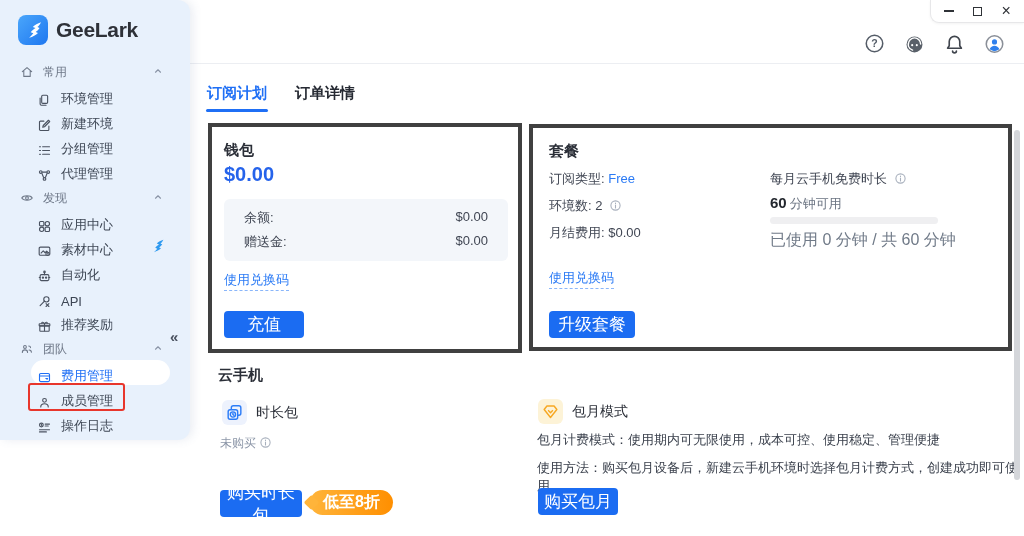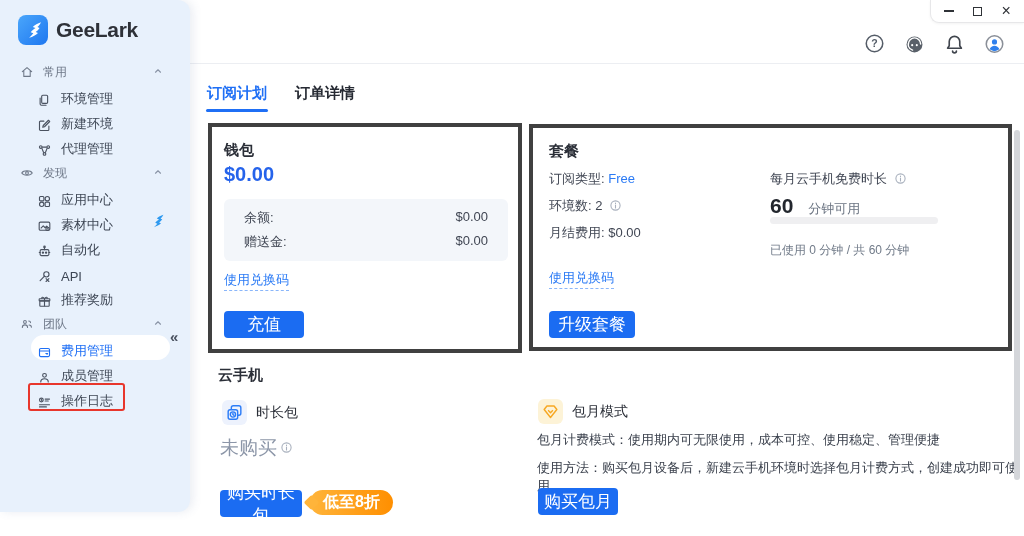--- a/index.html
+++ b/index.html
@@ -1,21 +1,21 @@
 <!DOCTYPE html>
 <html><head>
 <meta charset="utf-8">
 <style>
   * { margin:0; padding:0; box-sizing:border-box; }
   html,body { width:1024px; height:536px; }
   body { font-family:"Liberation Sans","DejaVu Sans",sans-serif; background:#fff; overflow:hidden; }
   .screen { position:relative; width:1024px; height:536px; background:#fff; }
 
   
-  .sidebar { position:absolute; left:0; top:0; width:190px; height:512px;
+  .sidebar { position:absolute; left:0; top:0; width:190px; height:440px;
     background:#e8f1fc; border-radius:0 12px 12px 0;
     box-shadow:3px 0 10px rgba(80,110,160,.12); z-index:3; }
   .logo { display:flex; align-items:center; gap:8px; padding:15px 0 0 18px; }
   .logo-mark { width:30px; height:30px; border-radius:8px;
     background:linear-gradient(135deg,#4aa6fb,#1e77f0); display:flex; align-items:center; justify-content:center; }
   .logo-text { font-size:21px; font-weight:700; color:#2e3138; letter-spacing:-.3px; }
   .nav { margin-top:16px; }
   .side-section { height:22px; display:flex; align-items:center; gap:9px; padding-left:20px;
     font-size:12px; color:#6e7888; margin-top:4px; position:relative; cursor:pointer; }
   .side-section .chev { position:absolute; right:26px; top:4px; }
@@ -63,30 +63,30 @@
   .wallet-panel { position:absolute; left:12px; top:72px; width:284px; height:62px;
     background:#f3f6fa; border-radius:6px; padding:10px 20px; display:flex; flex-direction:column; justify-content:space-between; }
   .panel-row { display:flex; justify-content:space-between; font-size:13px; color:#404653; }
   .link { font-size:13px; color:#2a7af5; cursor:pointer; border-bottom:1px dashed rgba(42,122,245,.55); padding-bottom:1px; }
   .btn { position:absolute; height:27px; border-radius:4px; background:#1b6cf2; color:#fff;
     font-size:17px; display:flex; align-items:center; justify-content:center; cursor:pointer; border:none; }
   .plan-label { position:absolute; font-size:13px; color:#404653; }
   .blue-val { color:#2a7af5; }
   .info-i { display:inline-block; vertical-align:-2px; margin-left:3px; cursor:pointer; }
   .minutes-line { position:absolute; left:237px; top:66px; font-size:13px; color:#6b7482; }
-  .minutes-line b { font-size:21px; color:#23272e; margin-right:15px; }
+  .minutes-line b { font-size:15px; color:#23272e; margin-right:3px; }
   .progress { position:absolute; left:237px; top:89px; width:168px; height:7px; background:#efeff1; border-radius:4px; overflow:hidden; }
   .progress-fill { height:100%; background:#1b6cf2; border-radius:4px; width:0; }
-  .usage-text { position:absolute; left:237px; top:114px; font-size:12px; color:#707a88; }
+  .usage-text { position:absolute; left:237px; top:102px; font-size:16px; color:#707a88; }
 
   
   .cp-title { position:absolute; left:218px; top:366px; font-size:15px; font-weight:700; color:#2b2f38; }
   .cp-iconbox { position:absolute; width:25px; height:25px; border-radius:6px; display:flex; align-items:center; justify-content:center; }
   .cp-name { position:absolute; font-size:14px; color:#2b2f38; }
-  .cp-status { position:absolute; left:220px; top:435px; font-size:19px; color:#8c96a8; display:flex; align-items:center; }
+  .cp-status { position:absolute; left:220px; top:435px; font-size:12px; color:#8c96a8; display:flex; align-items:center; }
   .cp-desc { position:absolute; font-size:13px; color:#3a404c; }
   .badge { position:absolute; left:310px; top:490px; height:25px; padding:0 13px; border-radius:13px;
     background:linear-gradient(90deg,#ffb43a,#ff8f00); color:#fff; font-size:16px; font-weight:700;
     display:flex; align-items:center; }
   .badge::before { content:""; position:absolute; left:-4px; top:7px; width:11px; height:11px;
     background:#ffb43a; transform:rotate(45deg); border-radius:2px; }
   .badge span { position:relative; }
 
   .scroll-thumb { position:absolute; left:1014px; top:130px; width:6px; height:350px; background:#d4d6da; border-radius:3px; cursor:pointer; }
 </style>
@@ -130,20 +130,28 @@
         <span>环境管理</span>
       </div>
       <div class="side-item">
         <span class="ic">
           <svg width="15" height="15" viewBox="0 0 24 24" fill="none" stroke="#4a5260" stroke-width="1.8" stroke-linecap="round" stroke-linejoin="round">
               <path d="M19 13v5.5A1.5 1.5 0 0 1 17.5 20H5.5A1.5 1.5 0 0 1 4 18.5V6.5A1.5 1.5 0 0 1 5.5 5H11"></path>
               <path d="M18.3 3.6l2 2L12 14l-2.8.8.8-2.8z"></path>
             </svg>
         </span>
         <span>新建环境</span>
+      </div>
+      <div class="side-item">
+        <span class="ic">
+          <svg width="15" height="15" viewBox="0 0 24 24" fill="none" stroke="#4a5260" stroke-width="1.8" stroke-linecap="round">
+              <path d="M9 6h11M9 12h11M9 18h11M4 6h1.6M4 12h1.6M4 18h1.6"></path>
+            </svg>
+        </span>
+        <span>分组管理</span>
       </div>
       <div class="side-item">
         <span class="ic">
           <svg width="15" height="15" viewBox="0 0 24 24" fill="none" stroke="#4a5260" stroke-width="1.8">
               <circle cx="6" cy="6.5" r="2.1"></circle>
               <circle cx="18" cy="6.5" r="2.1"></circle>
               <circle cx="12" cy="17.5" r="2.1"></circle>
               <path d="M7.7 8.2l3 7.4M16.3 8.2l-3 7.4M8.2 6.5h7.6"></path>
             </svg>
         </span>

